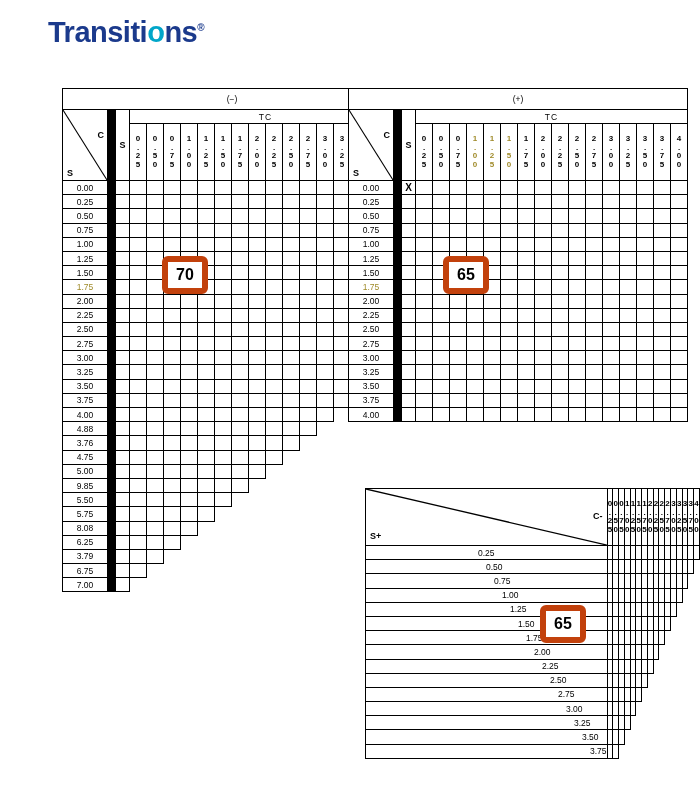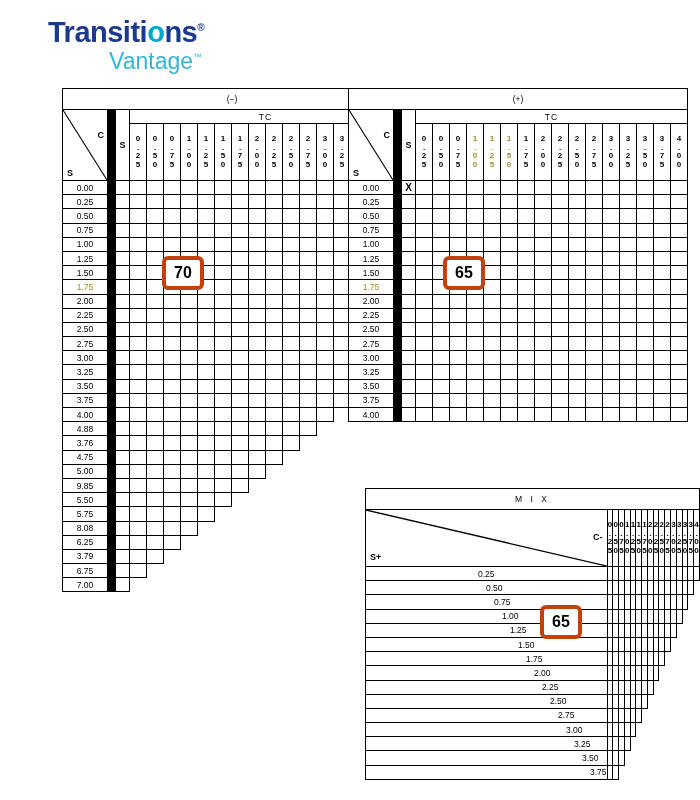--- a/index.html
+++ b/index.html
@@ -29,35 +29,34 @@
   .hdrband{font-size:11px;font-weight:normal;height:18px;}
   .tclabel{font-size:9px;letter-spacing:1px;}
   .vstack{font-size:8px;line-height:8.5px;font-weight:bold;}
   .rowlab{font-size:8.5px;text-align:right;padding-right:3px;font-weight:normal;}
   .thickcol{background:#000 !important;}
   .corner{position:relative;}
   .corner .diag{position:absolute;left:0;top:0;width:100%;height:100%;}
   .noborder{border:none !important;background:transparent !important;}
   .badge{
     position:absolute;
-    width:34px;height:26px;border:4px solid #c2410c;border-radius:6px;
+    width:34px;height:26px;border:6px solid #c2410c;border-radius:6px;
     background:#fff;font-size:16px;font-weight:bold;color:#000;
     display:flex;align-items:center;justify-content:center;
     z-index:5;
   }
   .mark{font-weight:bold;font-size:10px;}
   .goldtxt{color:#a08b2a;}
   .mixhdr{font-size:12px;letter-spacing:3px;}
 </style>
 </head>
 <body>
 
 <div class="logo">
   <div class="l1"><span>Transiti</span><span class="oo">o</span><span>ns</span><span class="reg">®</span></div>
-  <div class="l2"><span>Vantage</span><span class="tm">™</span></div>
 </div>
 
 <div class="sheet">
   <div class="badge" id="badge-minus" style="left:162px;top:256px;">70</div>
   <div class="badge" id="badge-plus" style="left:443px;top:256px;">65</div>
   <div class="badge" id="badge-mix" style="left:540px;top:605px;">65</div>
 <table class="grid" style="left: 62px; top: 88px;">
       <tbody>
         <tr>
           <td colspan="20" class="hdrband" style="height: 20px;">(−)</td>
@@ -1317,23 +1316,20 @@
           <td style="width: 16px;"></td>
           <td style="width: 16px;"></td>
           <td style="width: 16px;"></td>
           <td style="width: 16px;"></td>
         </tr>
       </tbody>
     </table>
     <table class="grid" style="left: 365px; top: 488px;">
       <tbody>
         <tr>
-          <td colspan="17" class="mixhdr" style="height: 20px;">M I X</td>
-        </tr>
-        <tr>
           <td class="corner" style="width: 62px; height: 56px;">
             <svg class="diag" viewBox="0 0 62 56" preserveAspectRatio="none">
               <line x1="0" y1="0" x2="62" y2="56" stroke="#000" stroke-width="1"></line>
             </svg>
             <div style="position:absolute;left:4px;bottom:4px;font-size:9px;font-weight:bold;">S+</div>
             <div style="position:absolute;right:4px;top:22px;font-size:9px;font-weight:bold;">C-</div>
           </td>
           <td style="width: 16px;">
             <div class="vstack">
               <div>0</div>

